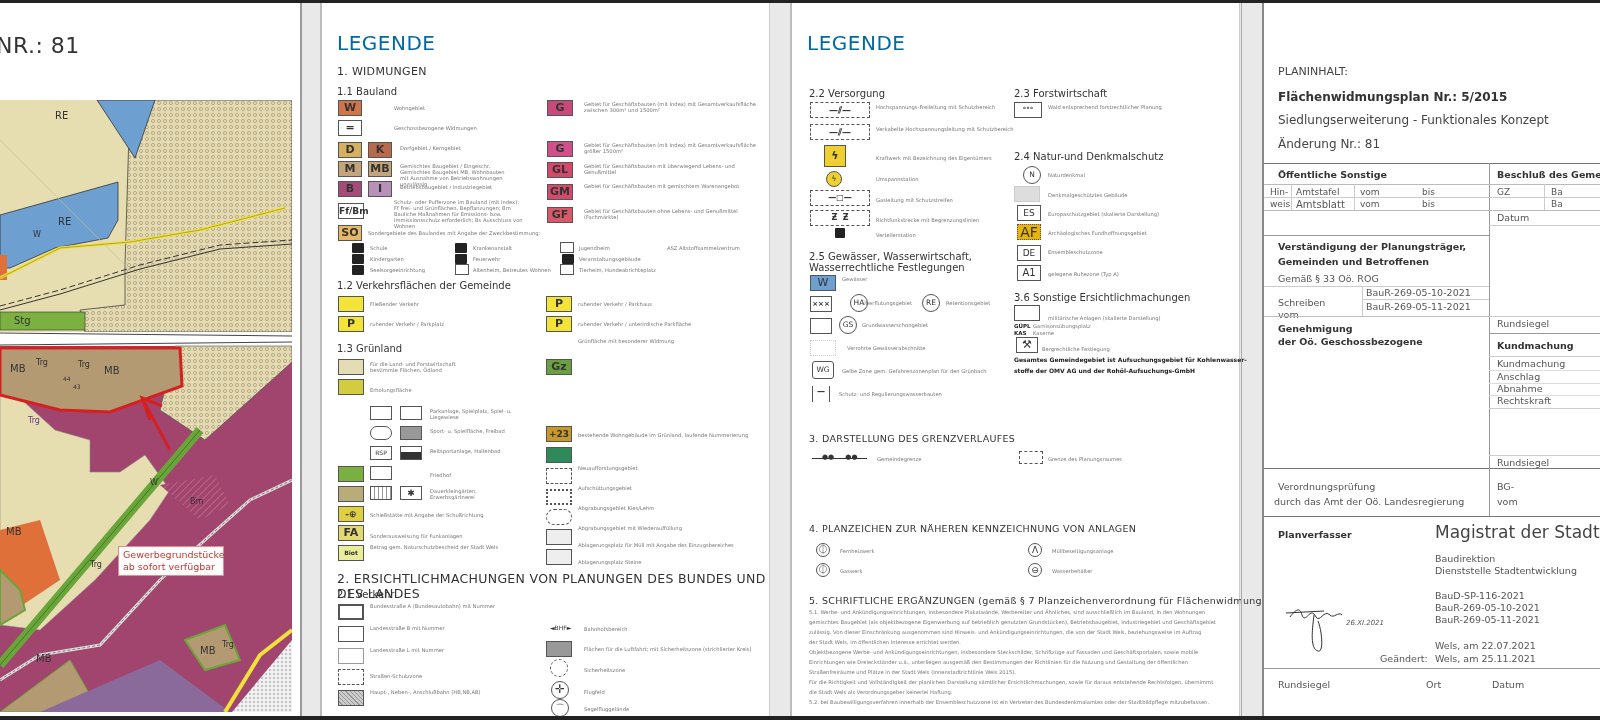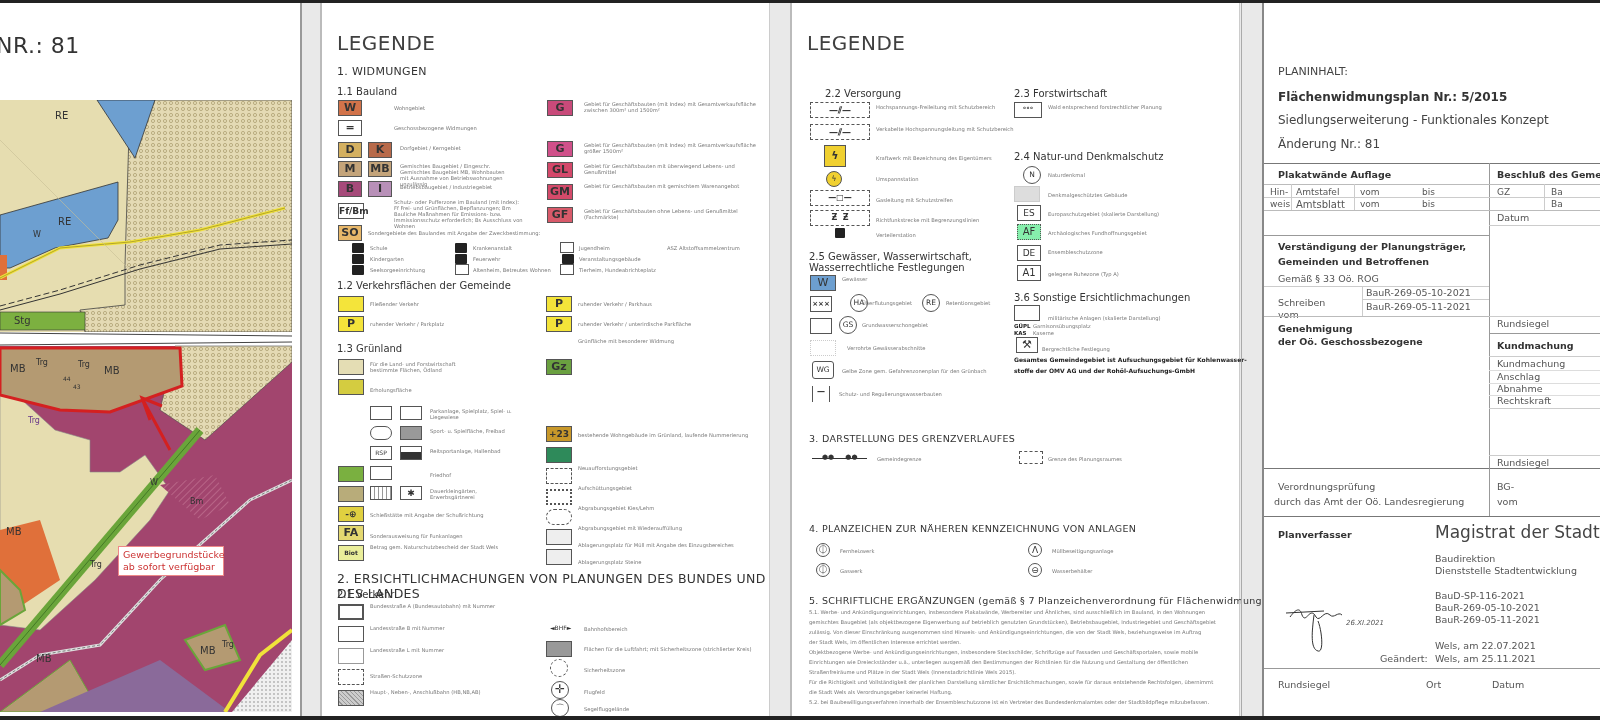--- a/index.html
+++ b/index.html
@@ -10,21 +10,21 @@
 
 #map-sheet{left:0;width:302px;border-right:2px solid #999}
 .map-title{position:absolute;left:-4px;top:30px;font-size:22px;color:#333;letter-spacing:0.5px}
 .map{position:absolute;left:0;top:97px;width:292px;height:612px;overflow:hidden;background:#e6ddb0}
 .map svg{display:block}
 .map-label{position:absolute;font-size:10px;color:#333}
 .callout{position:absolute;left:118px;top:446px;width:106px;background:#fff;border:1px solid #e88;color:#c33;font-size:9.5px;line-height:12px;padding:2px 4px}
 
 .legend-sheet{left:320px;width:450px;border-left:2px solid #bbb;border-right:1px solid #ccc}
 #legend2{left:790px;width:450px}
-.lg-title{position:absolute;font-size:20px;color:#404040;letter-spacing:0.5px}
+.lg-title{position:absolute;font-size:20px;color:#0369a1;letter-spacing:0.5px}
 .h1{position:absolute;font-size:11px;color:#333;letter-spacing:0.3px}
 .h1big{position:absolute;font-size:12.5px;color:#333;letter-spacing:0.3px}
 .h2{position:absolute;font-size:10px;color:#333}
 .sw{position:absolute;height:16px;border:1px solid #555;font-size:11px;color:#333;text-align:center;line-height:14px;font-weight:bold}
 .tiny{position:absolute;font-size:5.2px;line-height:6px;color:#777;white-space:nowrap}
 .bold-tiny{position:absolute;font-size:6px;line-height:8px;color:#222;font-weight:bold;white-space:nowrap}
 .ico{position:absolute;width:12px;height:10px;background:#222;border-radius:1px}
 .ico-o{position:absolute;width:14px;height:11px;border:1px solid #555;background:#fff}
 .circ{position:absolute;width:18px;height:18px;border:1px solid #555;border-radius:50%;font-size:7.5px;text-align:center;line-height:16px;color:#333}
 .para{position:absolute;font-size:5.2px;line-height:9px;color:#777;width:430px;white-space:nowrap;overflow:hidden}
@@ -254,21 +254,21 @@
   <div class="circ" style="left:228px;top:656px;border-style:dashed"></div>
   <div class="tiny" style="left:262px;top:664px">Sicherheitszone</div>
   <div class="circ" style="left:229px;top:678px;font-size:12px;line-height:15px">✛</div>
   <div class="tiny" style="left:262px;top:686px">Flugfeld</div>
   <div class="circ" style="left:229px;top:696px;font-size:9px">⌒</div>
   <div class="tiny" style="left:262px;top:703px">Segelfluggelände</div>
 </div>
 
 <div class="sheet legend-sheet" id="legend2">
   <div class="lg-title" style="left:15px;top:28px">LEGENDE</div>
-  <div class="h2" style="left:33px;top:85px">2.2 Versorgung</div>
+  <div class="h2" style="left:17px;top:85px">2.2 Versorgung</div>
   <div class="sw" style="left:18px;top:99px;width:60px;border-style:dashed;background:#fff;font-size:9px">—⫽—</div>
   <div class="tiny" style="left:84px;top:101px">Hochspannungs-Freileitung mit Schutzbereich</div>
   <div class="sw" style="left:18px;top:121px;width:60px;border-style:dashed;background:#fff;font-size:9px">—⫽—</div>
   <div class="tiny" style="left:84px;top:123px">Verkabelte Hochspannungsleitung mit Schutzbereich</div>
   <div class="sw" style="left:32px;top:142px;width:22px;height:22px;background:#f0d030;line-height:20px">ϟ</div>
   <div class="tiny" style="left:84px;top:152px">Kraftwerk mit Bezeichnung des Eigentümers</div>
   <div class="circ" style="left:34px;top:168px;background:#f0d030;width:16px;height:16px;line-height:14px">ϟ</div>
   <div class="tiny" style="left:84px;top:173px">Umspannstation</div>
   <div class="sw" style="left:18px;top:187px;width:60px;border-style:dashed;background:#fff;font-size:8px">—□—</div>
   <div class="tiny" style="left:84px;top:194px">Gasleitung mit Schutzstreifen</div>
@@ -280,21 +280,21 @@
   <div class="h2" style="left:222px;top:85px">2.3 Forstwirtschaft</div>
   <div class="sw" style="left:222px;top:99px;width:28px;background:#fff;font-size:7px">°°°</div>
   <div class="tiny" style="left:256px;top:101px">Wald entsprechend forstrechtlicher Planung</div>
   <div class="h2" style="left:222px;top:148px">2.4 Natur-und Denkmalschutz</div>
   <div class="circ" style="left:231px;top:163px">N</div>
   <div class="tiny" style="left:256px;top:169px">Naturdenkmal</div>
   <div class="sw" style="left:222px;top:183px;width:26px;background:#ddd;border-color:#ccc"></div>
   <div class="tiny" style="left:256px;top:189px">Denkmalgeschütztes Gebäude</div>
   <div class="sw" style="left:225px;top:202px;width:24px;background:#fff;font-weight:normal;font-size:9px">ES</div>
   <div class="tiny" style="left:256px;top:208px">Europaschutzgebiet (skalierte Darstellung)</div>
-  <div class="sw" style="left:225px;top:221px;width:24px;background:#86efac;font-weight:normal;font-size:10px;border-style:dotted">AF</div>
+  <div class="sw" style="left:225px;top:221px;width:24px;background:#eab308;font-weight:normal;font-size:14px;border-style:dotted">AF</div>
   <div class="tiny" style="left:256px;top:227px">Archäologisches Fundhoffnungsgebiet</div>
   <div class="sw" style="left:225px;top:242px;width:24px;background:#fff;font-weight:normal;font-size:9px">DE</div>
   <div class="tiny" style="left:256px;top:246px">Ensembleschutzzone</div>
   <div class="sw" style="left:225px;top:262px;width:24px;background:#fff;font-weight:normal;font-size:10px">A1</div>
   <div class="tiny" style="left:256px;top:268px">gelegene Ruhezone (Typ A)</div>
 
   <div class="h2" style="left:17px;top:248px;width:170px;line-height:11px">2.5 Gewässer, Wasserwirtschaft, Wasserrechtliche Festlegungen</div>
   <div class="sw" style="left:18px;top:272px;width:26px;background:#6d9fd0;font-weight:normal">W</div>
   <div class="tiny" style="left:50px;top:273px">Gewässer</div>
   <div class="sw" style="left:18px;top:293px;width:22px;background:#fff;font-size:7px">×××</div>
@@ -358,21 +358,21 @@
 
 <div class="sheet" id="title-sheet">
   <div class="tb-t" style="left:14px;top:62px;font-size:11px">PLANINHALT:</div>
   <div class="tb-b" style="left:14px;top:87px;font-size:12px">Flächenwidmungsplan Nr.: 5/2015</div>
   <div class="tb-t" style="left:14px;top:110px;font-size:12px">Siedlungserweiterung - Funktionales Konzept</div>
   <div class="tb-t" style="left:14px;top:134px;font-size:12px">Änderung Nr.: 81</div>
 
   <div class="hl" style="left:0;top:160px;width:338px;background:#777"></div>
   <div class="vl" style="left:225px;top:160px;height:305px"></div>
 
-  <div class="tb-b" style="left:14px;top:166px;font-size:9.5px">Plakatwände Auflage</div>
+  <div class="tb-b" style="left:14px;top:166px;font-size:9.5px">Öffentliche Sonstige</div>
   <div class="hl" style="left:0;top:181px;width:225px;background:#bbb"></div>
   <div class="tb-s" style="left:6px;top:184px;font-size:9px">Hin-</div>
   <div class="tb-s" style="left:6px;top:196px;font-size:9px">weis</div>
   <div class="vl" style="left:27px;top:181px;height:26px;background:#ccc"></div>
   <div class="tb-s" style="left:32px;top:184px;font-size:9px">Amtstafel</div>
   <div class="tb-s" style="left:32px;top:196px;font-size:10px">Amtsblatt</div>
   <div class="vl" style="left:90px;top:181px;height:26px;background:#ccc"></div>
   <div class="tb-s" style="left:96px;top:184px;font-size:9px">vom</div>
   <div class="tb-s" style="left:96px;top:196px;font-size:9px">vom</div>
   <div class="tb-s" style="left:158px;top:184px;font-size:9px">bis</div>

